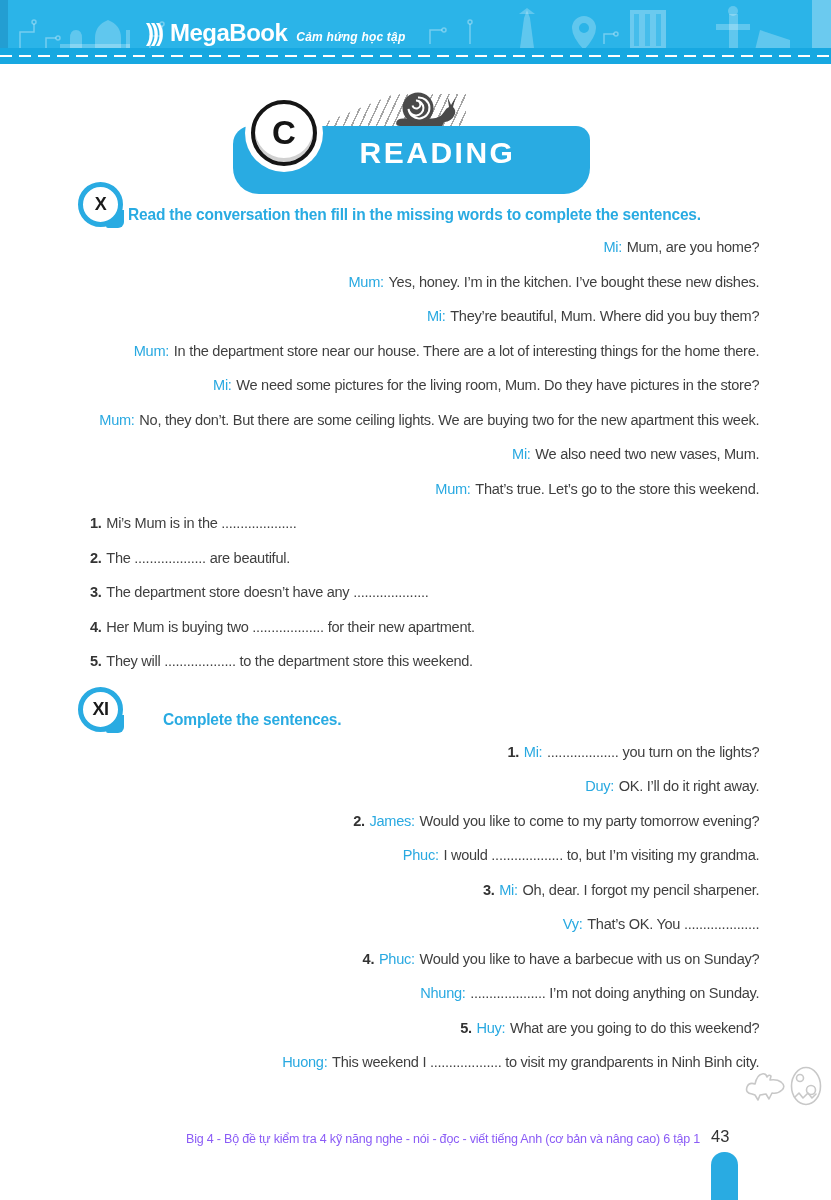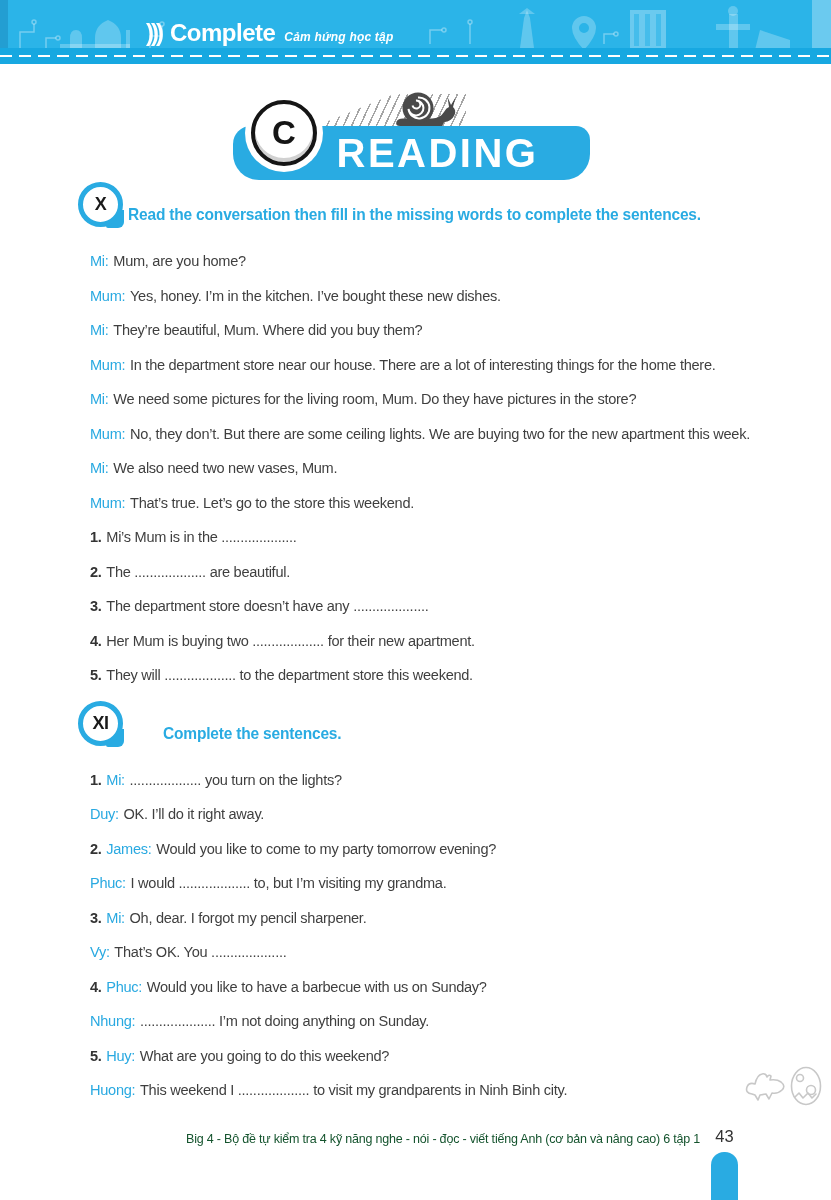--- a/index.html
+++ b/index.html
@@ -17,53 +17,53 @@
   .logo-row { position:absolute; top:19px; left:146px; display:flex; align-items:baseline; gap:9px; color:#fff; z-index:3; }
   .logo-mark { font-weight:900; font-size:24px; letter-spacing:-3px; }
   .logo-text { font-weight:800; font-size:24px; letter-spacing:-0.5px; }
   .logo-tagline { font-style:italic; font-weight:600; font-size:12px; letter-spacing:0.2px; }
 
   
   .hatch { position:absolute; left:316px; top:94px; width:150px; height:32px; z-index:1;
     background:repeating-linear-gradient(115deg,#a5a5a5 0 1.5px,transparent 1.5px 7.5px);
     clip-path:polygon(0 100%,52% 0,100% 0,100% 100%); }
   .snail { position:absolute; left:392px; top:88px; z-index:2; }
-  .banner { position:absolute; left:233px; top:126px; width:357px; height:54px; z-index:2;
+  .banner { position:absolute; left:233px; top:126px; width:357px; height:68px; z-index:2;
     background:#29abe2; border-radius:18px 14px 26px 26px;
-    color:#fff; font-weight:800; font-size:40px; letter-spacing:2.5px;
+    color:#fff; font-weight:800; font-size:30px; letter-spacing:2.5px;
     line-height:54px; text-align:center; padding-left:52px; box-sizing:border-box; }
   .c-circle { position:absolute; left:251px; top:100px; width:58px; height:58px; z-index:3;
     background:#fff; border:4px solid #151515; border-radius:50%;
     box-shadow:0 0 0 6px #fff, inset 0 -4px 0 rgba(0,0,0,.18);
     display:flex; align-items:center; justify-content:center;
     font-size:33px; font-weight:800; color:#151515; }
 
   
   .content { position:relative; padding:182px 60px 0 90px; z-index:1; }
   .sec-row { display:flex; align-items:flex-end; gap:5px; margin-left:-12px; }
   .sec-row.second { margin-top:15px;gap:40px; }
   .badge { position:relative; width:45px; height:45px; flex:0 0 auto; }
   .badge .tail { position:absolute; right:-1px; bottom:-1px; width:18px; height:18px;
     background:#29abe2; border-radius:0 0 6px 2px; }
   .badge .ring { position:absolute; inset:0; background:#fff; border:5px solid #29abe2; border-radius:50%;
     display:flex; align-items:center; justify-content:center;
     font-weight:800; font-size:18px; color:#1a1a1a; letter-spacing:-0.5px; }
   .sec-head { color:#29abe2; font-weight:700; font-size:16.5px; margin-bottom:3px;
     display:inline-block; transform:scaleX(.94); transform-origin:left bottom; white-space:nowrap; letter-spacing:-0.2px; }
-  .dialogue { margin-top:24px; }
+  .dialogue { margin-top:10px;text-align:right; }
   p.line { margin:0 0 14px; font-size:15.5px; line-height:20.5px; letter-spacing:-0.3px; color:#3f3f3f;
     width:712px; transform:scaleX(.94); transform-origin:0 0; }
   .spk { color:#29a9e1; margin-right:5px; }
   .num { font-weight:700; color:#333; margin-right:5px; }
   .num:empty { display:none; margin:0; }
 
   
   .doodle { position:absolute; left:742px; top:1048px; }
-  .footer-text { position:absolute; top:1132px; right:131px; font-size:12.5px; color:#14532d; letter-spacing:-0.2px; white-space:nowrap; }
-  .page-num { position:absolute; top:1127px; left:711px; width:27px; text-align:center; font-size:16.5px; color:#333; }
+  .footer-text { position:absolute; top:1132px; right:131px; font-size:12.5px; color:#8b5cf6; letter-spacing:-0.2px; white-space:nowrap; }
+  .page-num { position:absolute; top:1127px; left:711px; width:27px; font-size:16.5px; color:#333; }
   .page-tab { position:absolute; top:1152px; left:711px; width:27px; height:48px; background:#29abe2; border-radius:13px 13px 0 0; }
 </style>
 </head>
 <body>
 
 <div class="page">
 
   <div class="header">
     <svg class="header-sil" width="831" height="64" viewBox="0 0 831 64">
       <g fill="rgba(255,255,255,0.25)">
@@ -98,21 +98,21 @@
             <circle cx="470" cy="22" r="2"></circle>
           <path d="M604 44 v-10 h10"></path>
             <circle cx="616" cy="34" r="2"></circle>
         </g>
       </g>
     </svg>
     <div class="header-strip"></div>
     <div class="header-dash"></div>
     <div class="logo-row">
       <span class="logo-mark">)))</span>
-      <span class="logo-text">Complete</span>
+      <span class="logo-text">MegaBook</span>
       <span class="logo-tagline">Cảm hứng học tập</span>
     </div>
   </div>
 
   <div class="hatch"></div>
   <svg class="snail" width="66" height="40" viewBox="0 0 66 40">
     <path d="M8 38 Q3 38 4.5 33.5 Q6 30.5 11 30.5 L40 30.5 Q48 30.5 52 24 Q54 20 57 19 L55.5 9 L59 17 L63.5 9.5 L61 19 Q64.5 22 62.5 27 Q59.5 33.5 52 34 L50 38 Z" fill="#4a4a4a"></path>
     <circle cx="26" cy="20" r="15.5" fill="#4a4a4a"></circle>
     <path d="M26 9.5 a10.5 10.5 0 1 1 -9.5 11.5 a7.5 7.5 0 1 0 7.5 -8.5 a4 4 0 1 1 -3.5 5" stroke="#fff" stroke-width="2" fill="none"></path>
   </svg>

